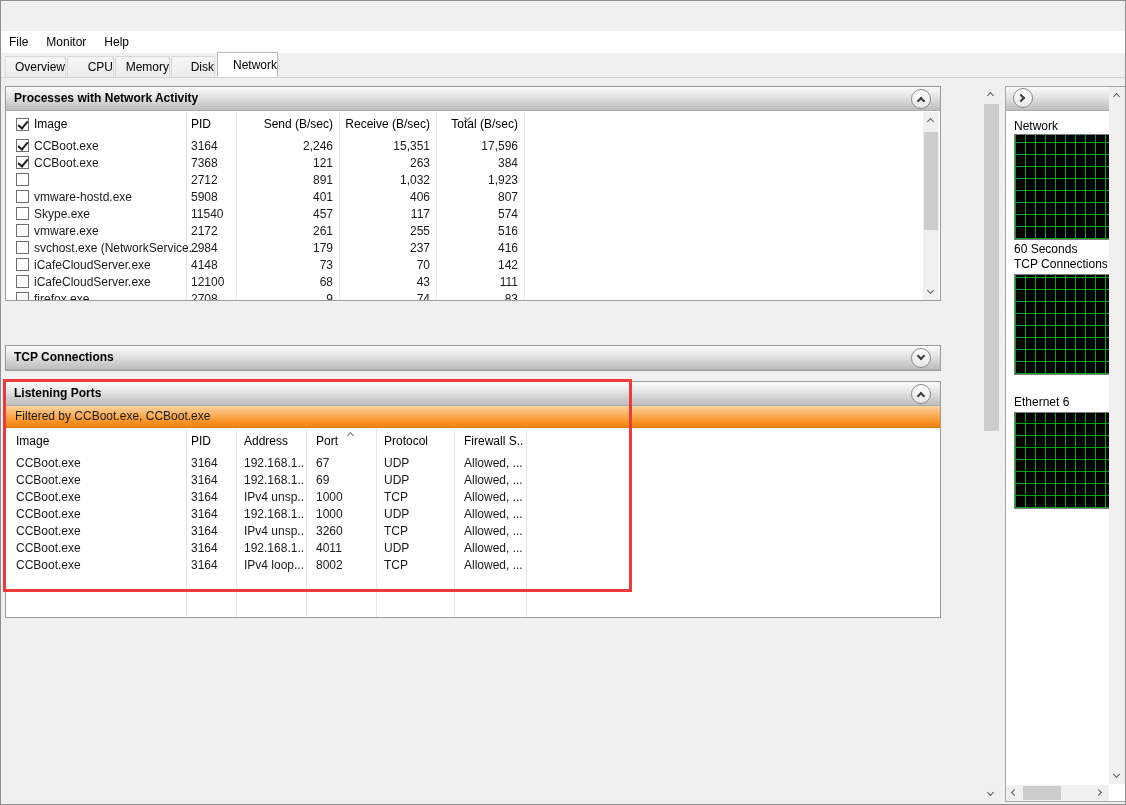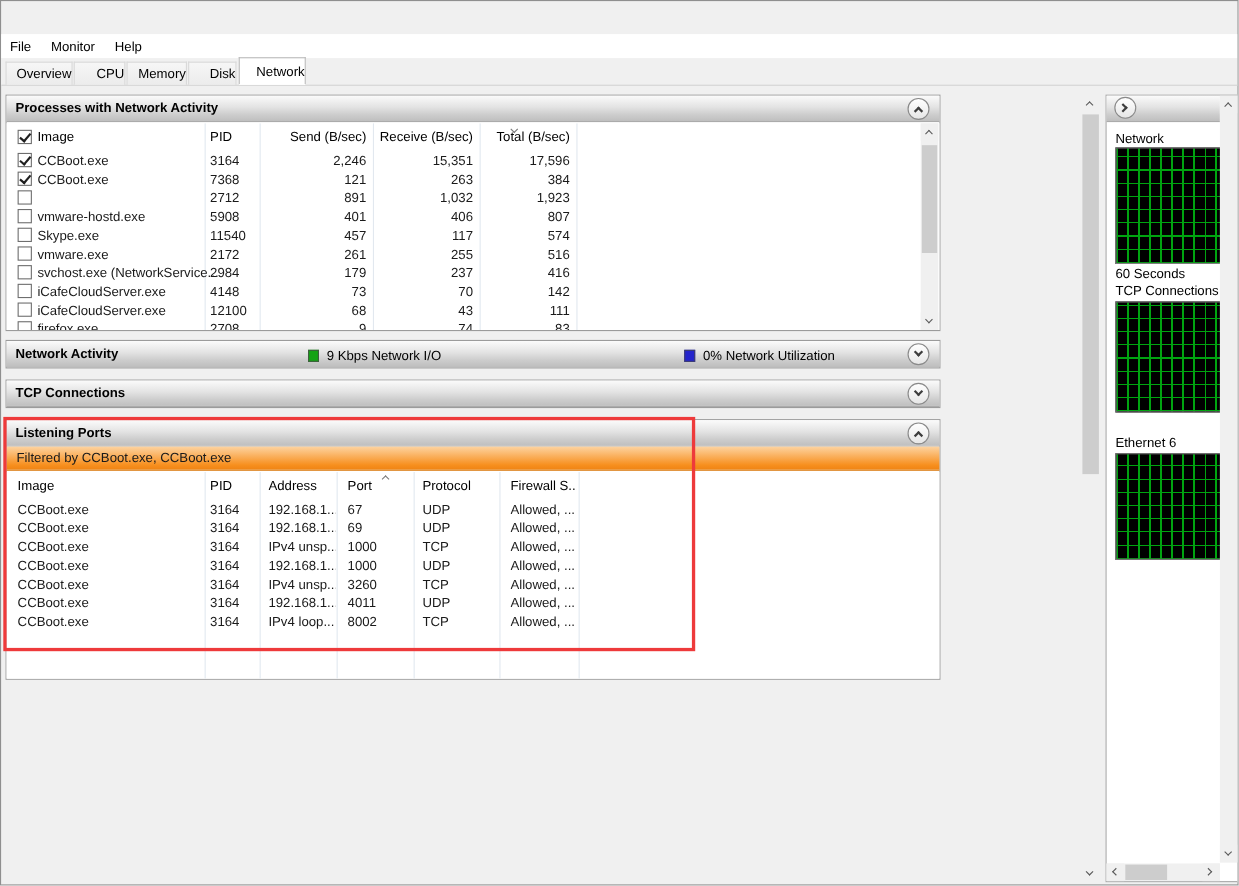--- a/index.html
+++ b/index.html
@@ -17,21 +17,21 @@
   .glyph-close{font-size:13px;color:#000;line-height:1;}
   
   .menubar{position:absolute;left:0;top:30px;width:100%;height:22px;background:#fff;display:flex;align-items:center;padding-left:8px;gap:0;}
   .menuitem{font-size:12px;color:#000;padding:3px 10px 3px 0;margin-right:8px;}
   
   .tabstrip{position:absolute;left:0;top:52px;width:100%;height:25px;background:#f0f0f0;border-bottom:1px solid #d4d4d4;}
   .tab{position:absolute;bottom:0;height:21px;line-height:20px;text-align:right;font-size:12px;color:#000;
        background:linear-gradient(#f6f6f6,#ececec);border:1px solid #d9d9d9;border-bottom:none;}
   .tab.active{height:25px;line-height:24px;background:#fff;border:1px solid #bababa;border-bottom:1px solid #fff;z-index:2;}
   
-  .panel{position:absolute;left:4px;width:850px;border:1px solid #9b9b9b;background:#fff;padding-left:48px;}
+  .panel{position:absolute;left:4px;width:936px;border:1px solid #9b9b9b;background:#fff;padding-left:48px;}
   .phead{position:absolute;left:0;top:0;right:0;height:24px;
          background:linear-gradient(#fbfbfb,#e3e3e3 45%,#cdcdcd 75%,#bfbfbf);border-bottom:1px solid #ababab;}
   .ptitle{position:absolute;left:8px;top:4px;font-size:12px;font-weight:bold;color:#000;}
   .cbtn{position:absolute;right:9px;top:2px;width:20px;height:20px;border-radius:50%;border:1px solid #8a8a8a;
         background:linear-gradient(#ffffff,#e6e6e6);}
   .chev{position:absolute;display:inline-block;width:6px;height:6px;border-right:2px solid #3d3d3d;border-bottom:2px solid #3d3d3d;}
   .cbtn .chev.up{left:6px;top:8px;transform:rotate(-135deg);}
   .cbtn .chev.down{left:6px;top:4px;transform:rotate(45deg);}
   .cbtn .chev.right{left:4px;top:6px;transform:rotate(-45deg);}
   
@@ -214,36 +214,20 @@
             <i class="chev up"></i>
           </div>
         <div class="sthumb" style="left:1px;right:1px;top:20px;height:98px;"></div>
         <div class="sarrow" style="bottom:0;left:0;">
             <i class="chev down"></i>
           </div>
       </div>
     </div>
   </div>
 
-  <div class="panel" style="top:308px;height:26px;">
-    <div class="phead" style="height:24px;">
-      <div class="ptitle">Network Activity</div>
-      <div class="legend" style="left:274px;">
-        <span class="sq" style="background: rgb(21, 163, 21);"></span>
-        <span>9 Kbps Network I/O</span>
-      </div>
-      <div class="legend" style="left:616px;">
-        <span class="sq" style="border-color: rgb(62, 62, 110); background: rgb(35, 35, 204);"></span>
-        <span>0% Network Utilization</span>
-      </div>
-      <div class="cbtn">
-          <i class="chev down"></i>
-        </div>
-    </div>
-  </div>
 
   <div class="panel" style="top:344px;height:26px;">
     <div class="phead" style="height:24px;">
       <div class="ptitle">TCP Connections</div>
       <div class="cbtn">
           <i class="chev down"></i>
         </div>
     </div>
   </div>
 

